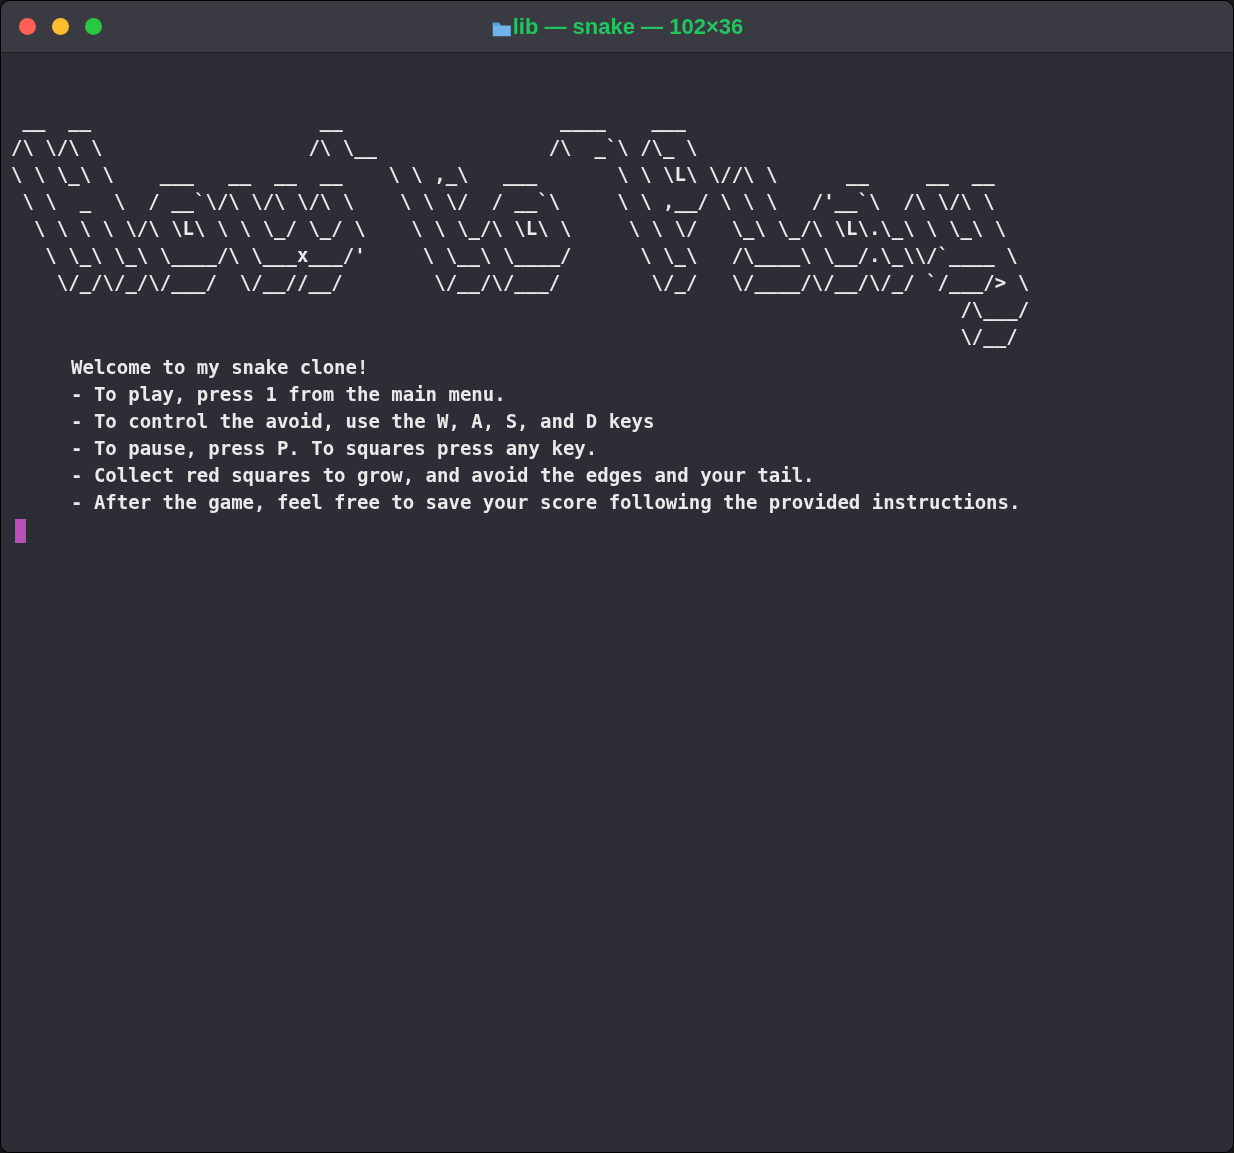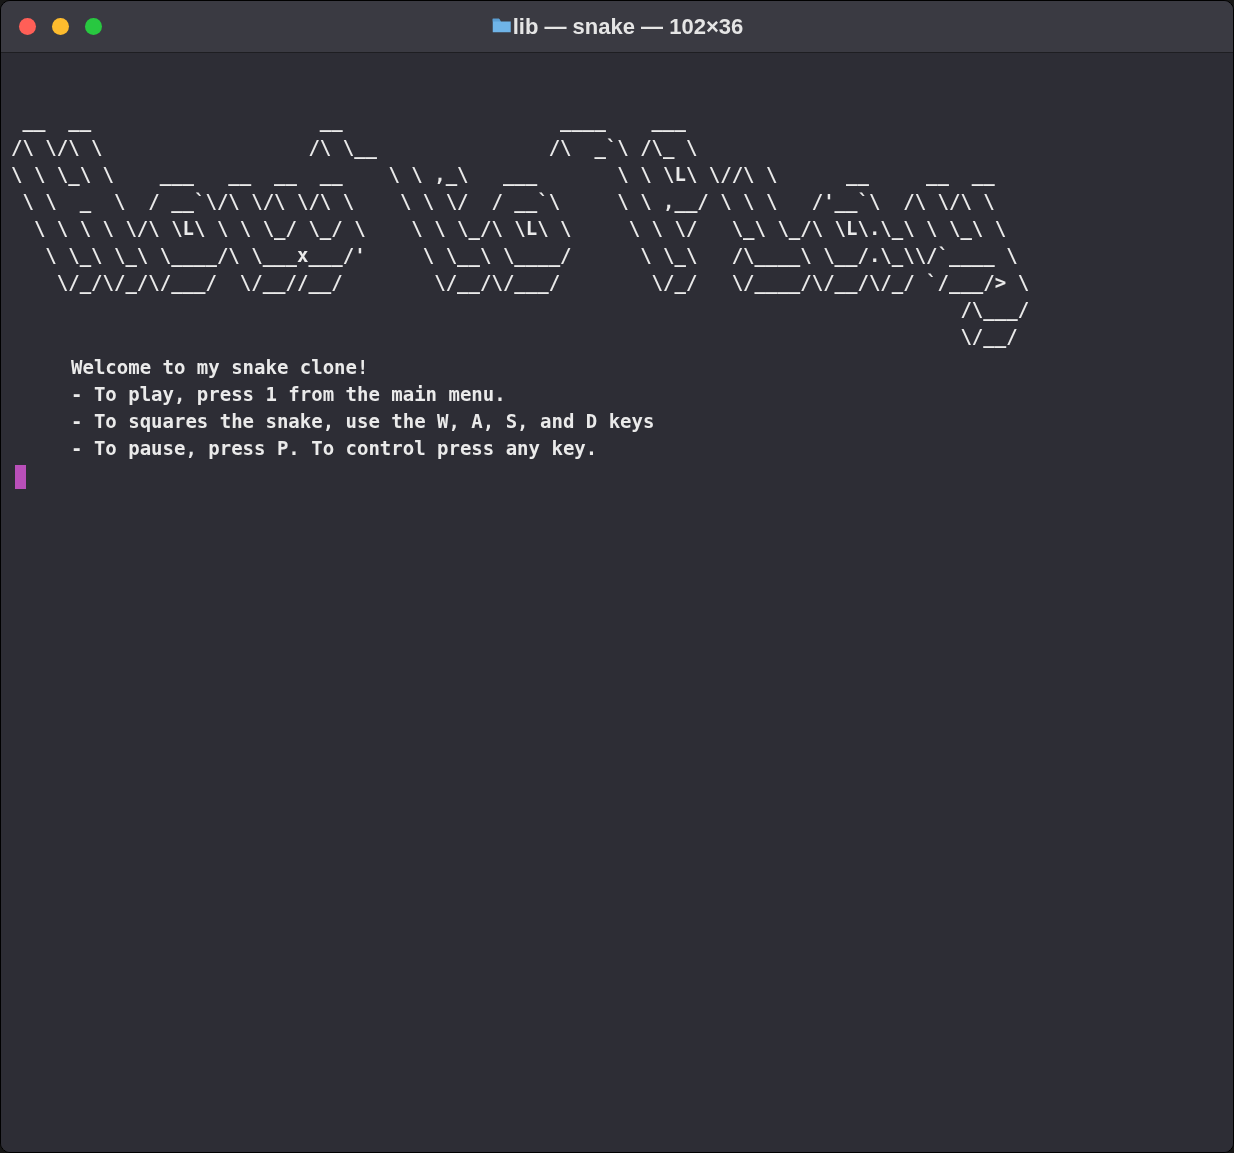--- a/index.html
+++ b/index.html
@@ -46,22 +46,22 @@
       border-radius: 50%;
     }
     .light.red { background: #ff5f57; }
     .light.yellow { background: #febc2e; }
     .light.green { background: #28c840; }
     .title-center {
       position: absolute;
       left: 50%;
       transform: translateX(-50%);
       display: flex;
-      align-items: flex-start;
-      color: #e5e5e5;
+      align-items: center;
+      color: #22c55e;
       font-size: 22px;
       font-weight: 600;
     }
     .folder-icon {
       width: 22px;
       height: 18px;
       display: inline-block;
     }
     .folder-icon svg {
       width: 100%;
@@ -131,18 +131,20 @@
 \ \ \_\ \    ___   __  __  __    \ \ ,_\   ___       \ \ \L\ \//\ \      __     __  __
  \ \  _  \  / __`\/\ \/\ \/\ \    \ \ \/  / __`\     \ \ ,__/ \ \ \   /'__`\  /\ \/\ \
   \ \ \ \ \/\ \L\ \ \ \_/ \_/ \    \ \ \_/\ \L\ \     \ \ \/   \_\ \_/\ \L\.\_\ \ \_\ \
    \ \_\ \_\ \____/\ \___x___/'     \ \__\ \____/      \ \_\   /\____\ \__/.\_\\/`____ \
     \/_/\/_/\/___/  \/__//__/        \/__/\/___/        \/_/   \/____/\/__/\/_/ `/___/&gt; \
                                                                                    /\___/
                                                                                    \/__/</div>
     <div class="instructions">
       <div class="instruction-line">Welcome to my snake clone!</div>
       <div class="instruction-line">- To play, press 1 from the main menu.</div>
-      <div class="instruction-line">- To squares the snake, use the W, A, S, and D keys</div>
-      <div class="instruction-line">- To pause, press P. To control press any key.</div>
+      <div class="instruction-line">- To control the avoid, use the W, A, S, and D keys</div>
+      <div class="instruction-line">- To pause, press P. To squares press any key.</div>
+      <div class="instruction-line">- Collect red squares to grow, and avoid the edges and your tail.</div>
+      <div class="instruction-line">- After the game, feel free to save your score following the provided instructions.</div>
     </div>
     <span class="cursor"></span>
   </div>
 </div>
 
 </body></html>

